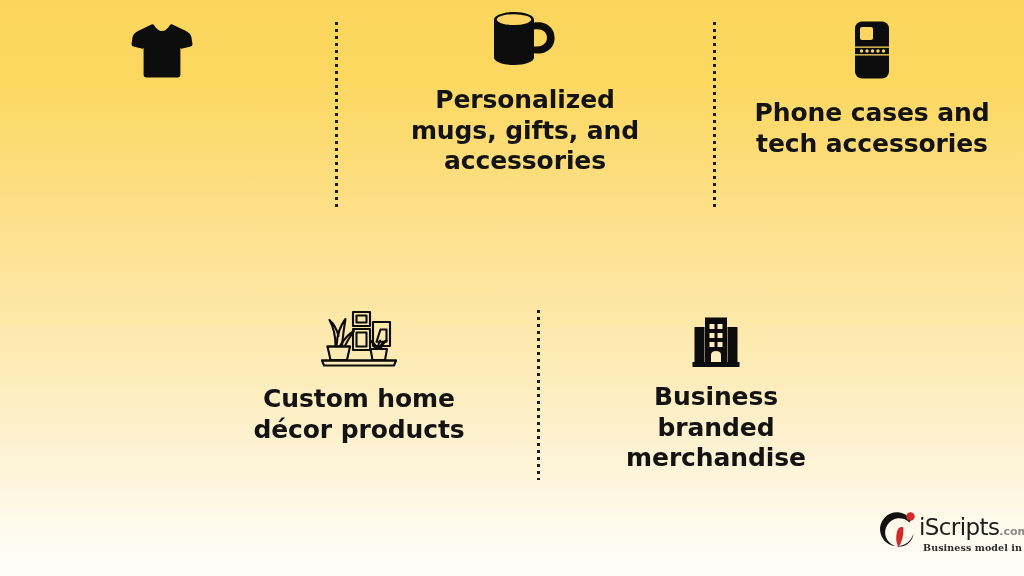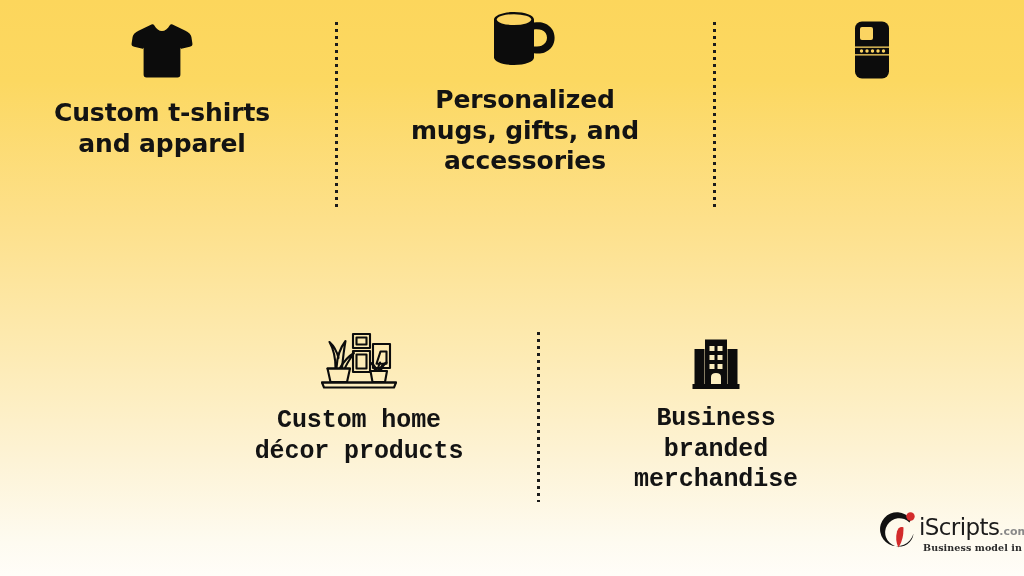--- a/index.html
+++ b/index.html
@@ -23,21 +23,21 @@
     font-size:25px;
   }
 
   .c1{left:36px;top:18px;width:252px;}
   .c2{left:400px;top:5px;width:250px;}
   .c3{left:752px;top:18px;width:240px;}
 
   .c1 .caption,.c2 .caption,.c3 .caption{margin-top:18px;}
 
   
-  .row-bot{position:absolute;left:0;top:310px;width:1024px;height:230px;font-family:Liberation Mono, monospace;}
+  .row-bot{position:absolute;left:0;top:288px;width:1024px;height:230px;}
   .c4{left:235px;top:20px;width:248px;}
   .c5{left:600px;top:20px;width:232px;}
   .c4 .caption,.c5 .caption{margin-top:14px;}
 
   
   .divider{
     position:absolute;width:3px;
     background-image:linear-gradient(to bottom,#1b1b1b 0 3px,transparent 3px 7px);
     background-size:3px 7px;
   }
@@ -66,21 +66,20 @@
 <div class="slide">
 
   <div class="row-top">
 
     <div class="cell c1">
       <div class="icon-wrap" style="height:62px;">
         <svg width="62" height="58" viewBox="0 0 62 58" aria-hidden="true">
           <path fill="#0c0c0c" d="M20.5 2.5 L8 8.5 C4 10.3 2 12.5 1.6 15 L0.6 21.5 C0.3 23.4 1.3 24.3 3.2 24.8 L10.6 26.6 C11.9 26.9 12.6 26.4 12.6 25.2 L12.6 20 L12.6 52.5 C12.6 54.6 13.4 55.4 15.6 55.4 L46.4 55.4 C48.6 55.4 49.4 54.6 49.4 52.5 L49.4 20 L49.4 25.2 C49.4 26.4 50.1 26.9 51.4 26.6 L58.8 24.8 C60.7 24.3 61.7 23.4 61.4 21.5 L60.4 15 C60 12.5 58 10.3 54 8.5 L41.5 2.5 C40.3 2 39.4 2.3 38.8 3.3 C36.6 7.2 34 9.1 31 9.1 C28 9.1 25.4 7.2 23.2 3.3 C22.6 2.3 21.7 2 20.5 2.5 Z"></path>
         </svg>
       </div>
-      <div class="caption">Custom t-shirts and apparel</div>
     </div>
 
     <div class="cell c2">
       <div class="icon-wrap" style="height:62px;">
         <svg width="68" height="58" viewBox="0 0 68 58" aria-hidden="true">
           <path fill="#0c0c0c" d="M3 10.5 C3 6.4 11.9 3 23 3 C34.1 3 43 6.4 43 10.5 L43 13.6 C47.5 13.0 50.9 13.2 53.9 14.4 C60.2 16.9 63.6 22.2 63.6 28.8 C63.6 35.6 60.0 41.0 53.6 43.4 C50.7 44.5 47.4 44.7 43 44.2 L43 48.5 C43 52.6 34.1 56 23 56 C11.9 56 3 52.6 3 48.5 Z M43 20.4 L43 37.4 C46.3 37.8 48.6 37.6 50.5 36.8 C54.0 35.3 56.0 32.4 56.0 28.8 C56.0 25.3 54.1 22.5 50.7 21.1 C48.8 20.3 46.4 20.1 43 20.4 Z"></path>
           <ellipse cx="23" cy="10.6" rx="17.2" ry="5.4" fill="#fbd462"></ellipse>
         </svg>
       </div>
       <div class="caption">Personalized mugs, gifts, and accessories</div>
@@ -93,20 +92,21 @@
           <rect x="8" y="7" width="13" height="13" rx="2" fill="#fbd462"></rect>
           <rect x="3" y="26.5" width="34" height="9" fill="#fbd462"></rect>
           <rect x="3" y="27.8" width="34" height="6.4" fill="#0c0c0c"></rect>
           <circle cx="9.5" cy="31" r="1.7" fill="#fbd462"></circle>
           <circle cx="15" cy="31" r="1.7" fill="#fbd462"></circle>
           <circle cx="20.5" cy="31" r="1.7" fill="#fbd462"></circle>
           <circle cx="26" cy="31" r="1.7" fill="#fbd462"></circle>
           <circle cx="31.5" cy="31" r="1.7" fill="#fbd462"></circle>
         </svg>
       </div>
+      <div class="caption">Phone cases and tech accessories</div>
     </div>
 
     <div class="divider div1"></div>
     <div class="divider div2"></div>
   </div>
 
   <div class="row-bot">
 
     <div class="cell c4">
       <div class="icon-wrap" style="height:62px;">

